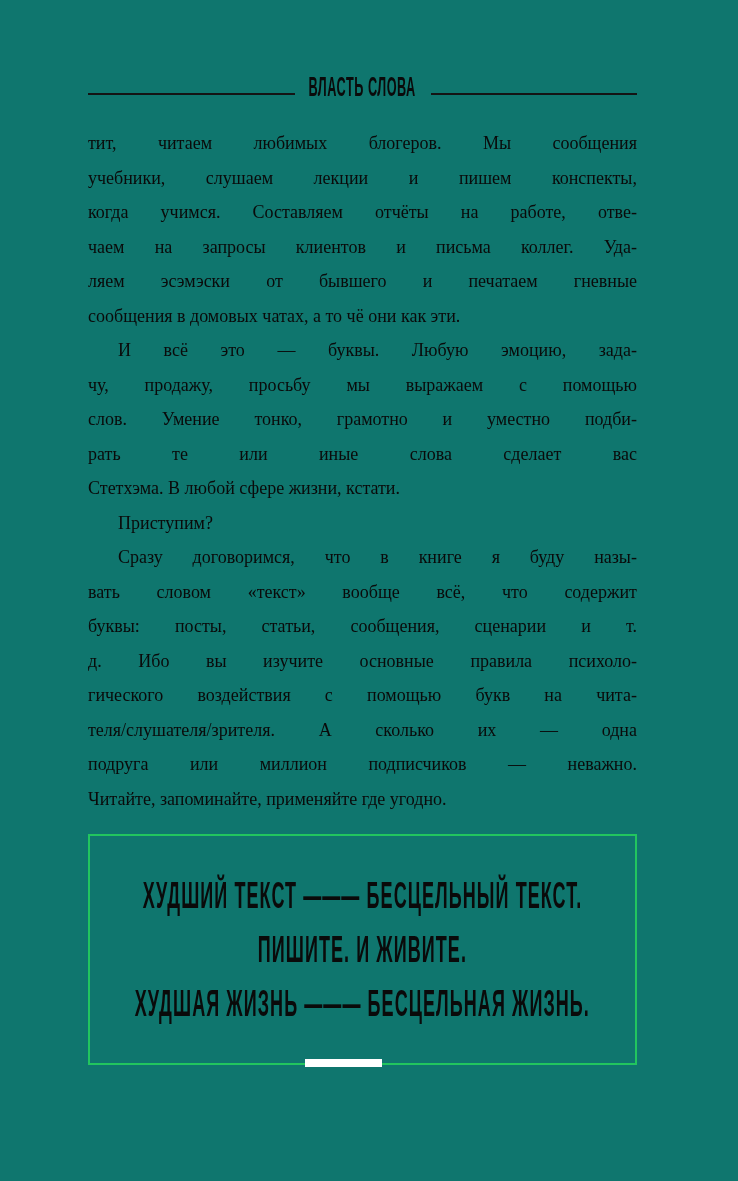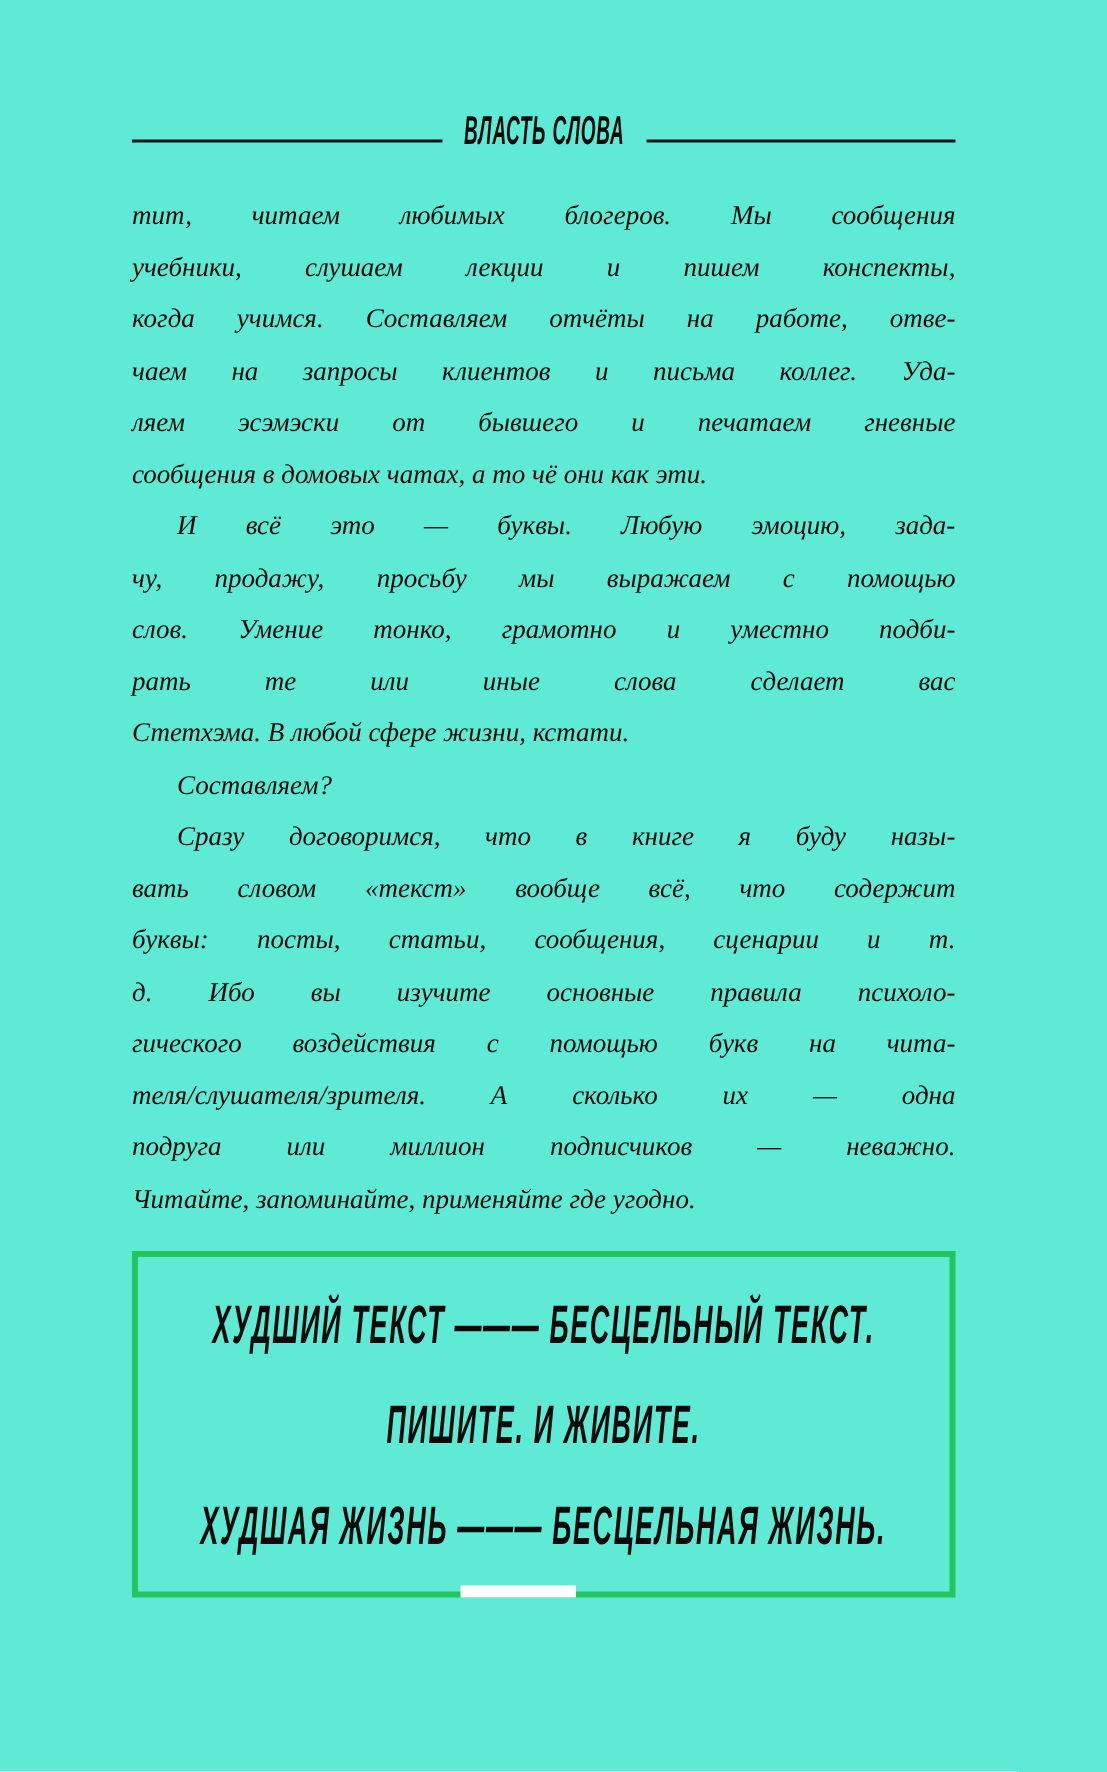--- a/index.html
+++ b/index.html
@@ -74,27 +74,27 @@
   }
   .line.plain { display: block; white-space: nowrap; }
   .line.indent { padding-left: 30px; }
   
   .quote-box {
     position: absolute;
     top: 834px;
     left: 0;
     width: 549px;
     height: 231px;
-    border: 4px solid #22c55e;
+    border: 2px solid #22c55e;
     box-sizing: border-box;
     display: flex;
     flex-direction: column;
     justify-content: center;
     align-items: center;
-    gap: 29px;
+    gap: 16px;
   }
   .qline {
     height: 38px;
     width: 100%;
     display: flex;
     justify-content: center;
     align-items: center;
     overflow: visible;
   }
   .qtext {
@@ -108,21 +108,21 @@
     left: 215px;
     bottom: -4px;
     width: 77px;
     height: 8px;
     background: #ffffff;
   }
 </style>
 </head>
 <body>
 
-<div class="page" style="color: rgb(10, 10, 10); background: #5eead4; font-style: italic;">
+<div class="page" style="color: rgb(10, 10, 10); background: #0f766e;">
   <div class="content">
 
     <div class="header">
       <div class="rule"></div>
       <div class="title-wrap">
         <span class="condensed title">ВЛАСТЬ СЛОВА</span>
       </div>
       <div class="rule"></div>
     </div>
 
@@ -208,21 +208,21 @@
             <span>те</span>
             <span>или</span>
             <span>иные</span>
             <span>слова</span>
             <span>сделает</span>
             <span>вас</span>
           </div>
           <div class="line plain">Стетхэма. В любой сфере жизни, кстати.</div>
         </div>
         <div>
-          <div class="line indent plain">Составляем?</div>
+          <div class="line indent plain">Приступим?</div>
         </div>
         <div>
           <div class="line indent">
             <span>Сразу</span>
             <span>договоримся,</span>
             <span>что</span>
             <span>в</span>
             <span>книге</span>
             <span>я</span>
             <span>буду</span>

